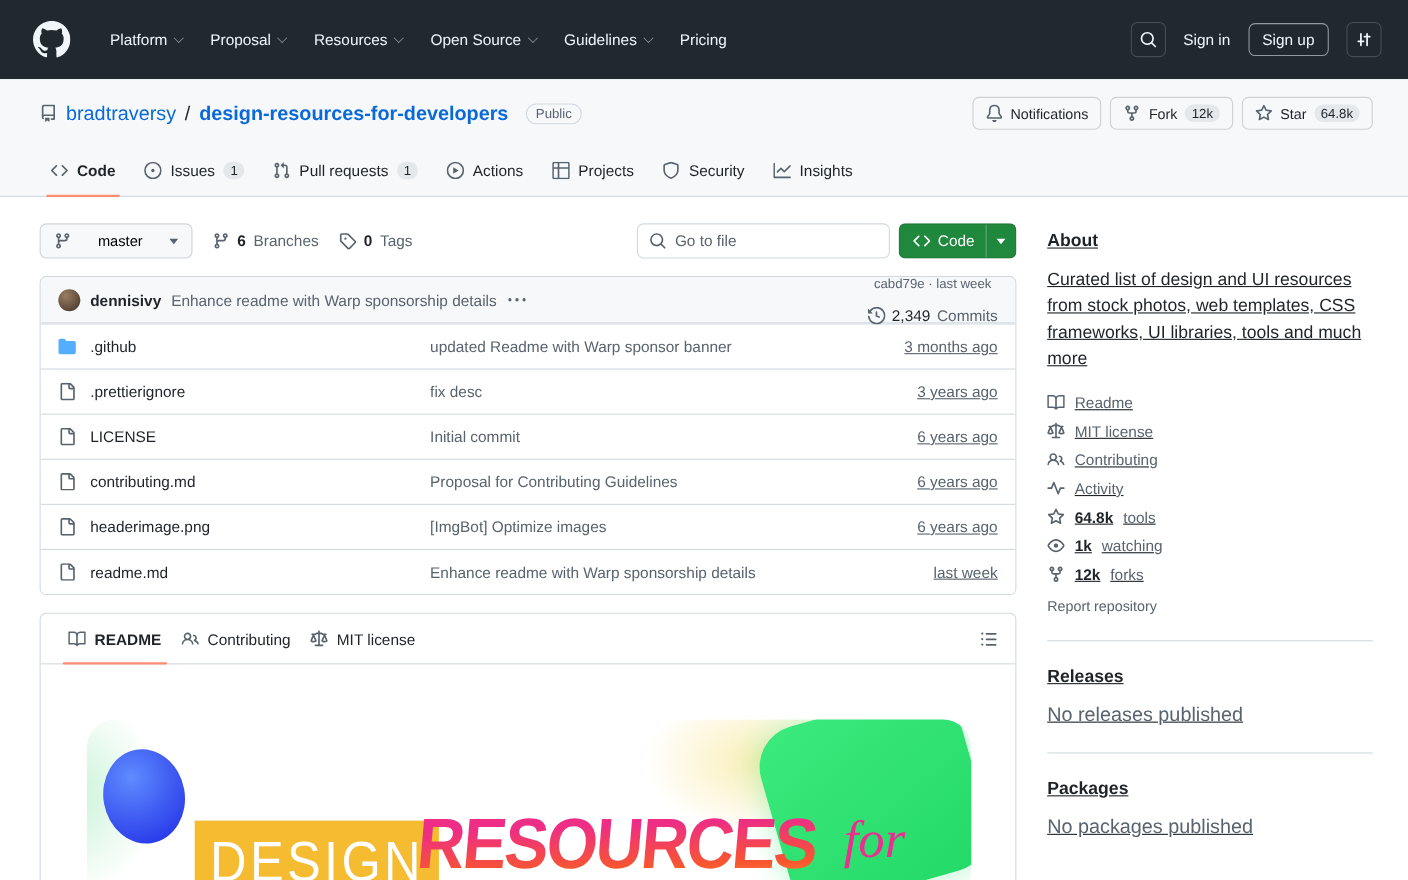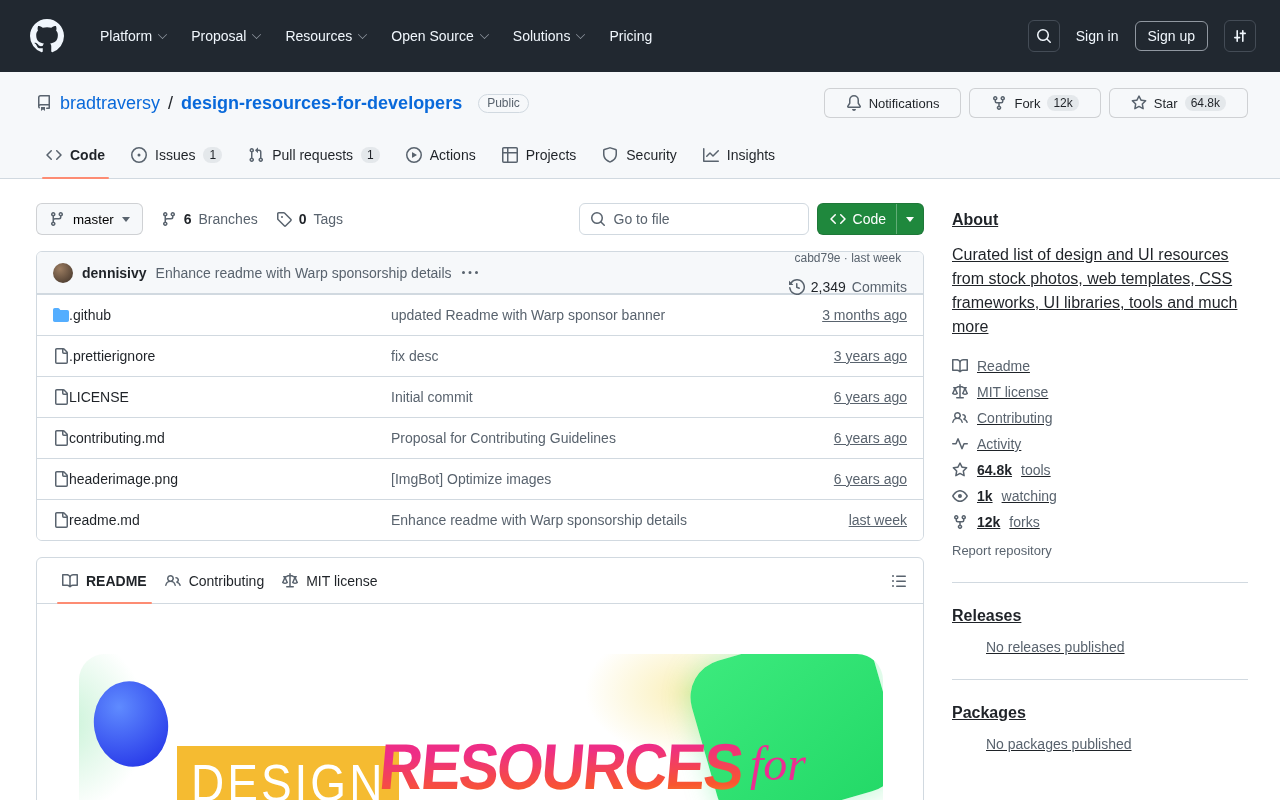--- a/index.html
+++ b/index.html
@@ -23,35 +23,35 @@
 
   
   .repo-head { background:#f6f8fa; border-bottom:1px solid #d1d9e0; padding:16px 32px 0 36px; }
   .repo-title-row { display:flex; align-items:center;gap:30px; }
   .repo-title { display:flex; align-items:center; gap:8px; font-size:18px; }
   .repo-owner { color:#0969da; cursor:pointer; }
   .repo-sep { color:#1f2328; }
   .repo-name { color:#0969da; font-weight:700; cursor:pointer; }
   .badge-pill { font-size:12px; color:#59636e; border:1px solid #d1d9e0; border-radius:2em; padding:1px 8px 2px; margin-left:8px; background:transparent; }
   .head-actions { margin-left:auto; display:flex; gap:8px; }
-  .btn { display:flex; align-items:center; gap:7px; background:#f6f8fa; border:1px solid rgba(31,35,40,.18); border-radius:6px; height:30px; padding:0 21px; font-size:13px; color:#1f2328; cursor:pointer; }
+  .btn { display:flex; align-items:center; gap:7px; background:#f6f8fa; border:1px solid rgba(31,35,40,.18); border-radius:6px; height:30px; padding:0 11px; font-size:13px; color:#1f2328; cursor:pointer; }
   .counter { background:rgba(175,184,193,.25); border-radius:2em; font-size:12px; padding:1px 6px; font-weight:500; }
   .repo-tabs { display:flex; margin-top:14px; gap:6px; }
   .repo-tab { display:flex; align-items:center; gap:8px; padding:0 10px; height:46px; font-size:14px; position:relative; cursor:pointer; }
   .repo-tab.active { font-weight:700; }
   .repo-tab.active::after { content:""; position:absolute; left:6px; right:6px; bottom:-1px; height:2px; background:#fd8c73; border-radius:3px; }
 
   
   .container { display:flex; padding:24px 32px 0 36px; gap:28px; }
   .main-col { width:888px; flex:none; }
   .side-col { width:296px; flex:none; }
 
   
   .toolbar { display:flex; align-items:center; margin-bottom:16px; }
-  .branch-btn { display:flex; align-items:center; gap:8px; background:#f6f8fa; border:1px solid rgba(31,35,40,.18); border-radius:6px; height:32px; padding:0 12px; font-weight:500; cursor:pointer; }
+  .branch-btn { display:flex; align-items:center; gap:24px; background:#f6f8fa; border:1px solid rgba(31,35,40,.18); border-radius:6px; height:32px; padding:0 12px; font-weight:500; cursor:pointer; }
   .tool-link { display:flex; align-items:center; gap:7px; margin-left:18px; color:#59636e; cursor:pointer; }
   .tool-link b { color:#1f2328; font-weight:700; }
   .gotofile { margin-left:auto; display:flex; align-items:center; gap:8px; width:230px; height:32px; border:1px solid #d1d9e0; border-radius:6px; background:#fff; padding:0 10px; }
   .gotofile input { border:none; outline:none; width:100%; font-size:14px; color:#1f2328; font-family:inherit; background:transparent; }
   .gotofile input::placeholder { color:#59636e; }
   .code-btn { margin-left:8px; display:flex; align-items:center; background:#1f883d; border:1px solid rgba(31,35,40,.15); border-radius:6px; height:32px; color:#fff; cursor:pointer; }
   .code-btn .main-part { display:flex; align-items:center; gap:7px; padding:0 10px 0 12px; font-weight:500; font-size:14px; }
   .code-btn .caret-part { border-left:1px solid rgba(255,255,255,.3); padding:0 9px; height:100%; display:flex; align-items:center; }
   .tri-down { width:0; height:0; border-left:4px solid transparent; border-right:4px solid transparent; border-top:5px solid currentColor; color:#59636e; }
   .code-btn .tri-down { color:#fff; }
@@ -62,21 +62,21 @@
   .avatar { width:20px; height:20px; border-radius:50%; background:radial-gradient(circle at 35% 30%, #9c7d61, #3c2f26); cursor:pointer; }
   .commit-author { font-weight:700; margin-left:9px; cursor:pointer; }
   .commit-msg { margin-left:9px; color:#59636e; cursor:pointer; }
   .kebab { margin-left:10px; cursor:pointer; display:flex; }
   .commit-meta { margin-left:auto; display:flex; align-items:center; gap:14px;flex-direction:column; }
   .commit-sha { color:#59636e; font-size:12px; }
   .commits-count { display:flex; align-items:center; gap:6px; color:#59636e; cursor:pointer; }
   .commits-count b { color:#1f2328; font-weight:400; }
   .file-row { display:flex; align-items:center; height:41px; padding:0 16px; border-top:1px solid #d1d9e0; background:#fff; }
   .file-row:first-of-type { border-top:none; }
-  .fcell-name { width:338px; display:flex; align-items:center; }
+  .fcell-name { width:338px; display:flex; align-items:center; gap:13px; }
   .fcell-name span { cursor:pointer; }
   .fcell-msg { flex:1; color:#59636e; cursor:pointer; }
   .fcell-age { width:140px; text-align:right; color:#59636e;text-decoration:underline; }
   .folder-icon { fill:#54aeff; }
 
   
   .readme-box { margin-top:16px; border:1px solid #d1d9e0; border-radius:6px; }
   .readme-head { display:flex; align-items:center; height:46px; padding:0 8px 0 16px; border-bottom:1px solid #d1d9e0; }
   .readme-tab { display:flex; align-items:center; gap:8px; padding:0 9px; height:100%; position:relative; font-size:14px; cursor:pointer; color:#1f2328; }
   .readme-tab.active { font-weight:700; }
@@ -97,32 +97,32 @@
       background:radial-gradient(circle at 38% 28%, #5f8bff, #2b3eea 80%); }
   .blob-green { position:absolute; left:622px; top:-12px; width:188px; height:168px; border-radius:38px;
       transform:rotate(-16deg);
       background:linear-gradient(155deg, #3cea7d, #23d967); box-shadow:0 0 28px rgba(46,229,111,.35); }
   .word-design { position:absolute; left:98px; top:92px; background:#f5bb31; color:#fff; padding:6px 14px 18px;
       font-size:46px; font-weight:400; letter-spacing:3px; transform:scaleY(1.12); transform-origin:top; }
   .word-resources { position:absolute; left:304px; top:76px; font-size:60px; font-weight:700; letter-spacing:-2px;
       transform:skewX(-5deg) scaleY(1.08); transform-origin:top;
       background:linear-gradient(178deg, #ee2d86 30%, #f8562f 75%, #f79b32);
       -webkit-background-clip:text; background-clip:text; color:transparent; }
-  .word-for { position:absolute; left:671px; top:82px; font-family:"Liberation Serif", serif; font-style:italic;
+  .word-for { position:absolute; left:688px; top:82px; font-family:"Liberation Serif", serif; font-style:italic;
       font-size:48px; color:#ec2d92; }
 
   
   .side-section { padding:8px 0 24px;text-decoration:underline; }
   .side-section + .side-section { border-top:1px solid #d1d9e0; padding-top:24px; }
   .side-h2 { font-size:16px; font-weight:700; margin-bottom:14px; }
   .side-desc { font-size:16px; line-height:1.5; color:#1f2328; margin-bottom:14px; }
   .side-item { display:flex; align-items:center; gap:9px; color:#59636e; padding:5px 0; font-size:14px; cursor:pointer; }
   .side-item b { color:#1f2328; font-weight:700; }
   .report-link { color:#59636e; font-size:13px; margin-top:8px; display:inline-block; cursor:pointer; }
-  .side-empty { color:#59636e; font-size:14px;margin-left:34px; }
+  .side-empty { color:#59636e; font-size:18px; }
 </style>
 </head>
 <body>
 
 <div class="gh-header">
   <span class="gh-logo">
     <svg width="34" height="34" viewBox="0 0 16 16">
         <path d="M8 0c4.42 0 8 3.58 8 8a8.013 8.013 0 0 1-5.45 7.59c-.4.08-.55-.17-.55-.38 0-.27.01-1.13.01-2.2 0-.75-.25-1.23-.54-1.48 1.78-.2 3.65-.88 3.65-3.95 0-.88-.31-1.59-.82-2.15.08-.2.36-1.02-.08-2.12 0 0-.67-.22-2.2.82-.64-.18-1.32-.27-2-.27-.68 0-1.36.09-2 .27-1.53-1.03-2.2-.82-2.2-.82-.44 1.1-.16 1.92-.08 2.12-.51.56-.82 1.28-.82 2.15 0 3.06 1.86 3.75 3.64 3.95-.23.2-.44.55-.51 1.07-.46.21-1.61.55-2.33-.66-.15-.24-.6-.83-1.23-.82-.67.01-.27.38.01.53.34.19.73.9.82 1.13.16.45.68 1.31 2.69.94 0 .67.01 1.3.01 1.49 0 .21-.15.45-.55.38A7.996 7.996 0 0 1 0 8c0-4.42 3.58-8 8-8Z"></path>
       </svg>
   </span>
@@ -137,21 +137,21 @@
       </div>
     <div class="gh-nav-item">
         <span>Resources</span>
         <span class="chev"></span>
       </div>
     <div class="gh-nav-item">
         <span>Open Source</span>
         <span class="chev"></span>
       </div>
     <div class="gh-nav-item">
-        <span>Solutions</span>
+        <span>Guidelines</span>
         <span class="chev"></span>
       </div>
     <div class="gh-nav-item">
         <span>Pricing</span>
       </div>
   </div>
   <div class="gh-header-right">
     <div class="icon-btn-dark">
       <svg width="16" height="16" viewBox="0 0 16 16">
           <path class="fillw" d="M10.68 11.74a6 6 0 0 1-7.922-8.982 6 6 0 0 1 8.982 7.922l3.04 3.04a.749.749 0 0 1-.326 1.275.749.749 0 0 1-.734-.215ZM11.5 7a4.499 4.499 0 1 0-8.997 0A4.499 4.499 0 0 0 11.5 7Z"></path>

